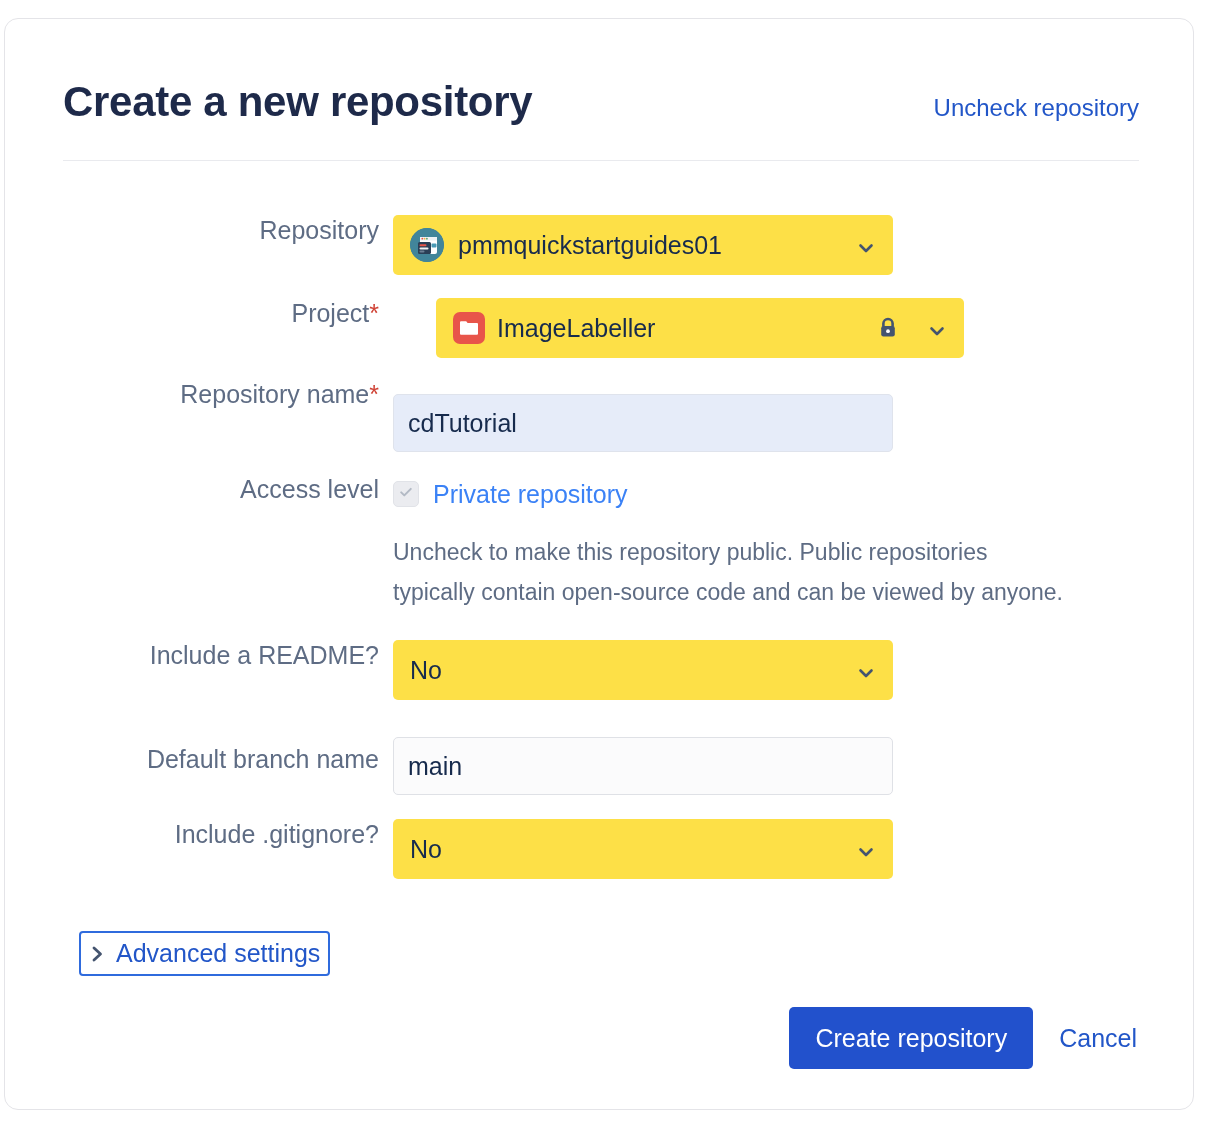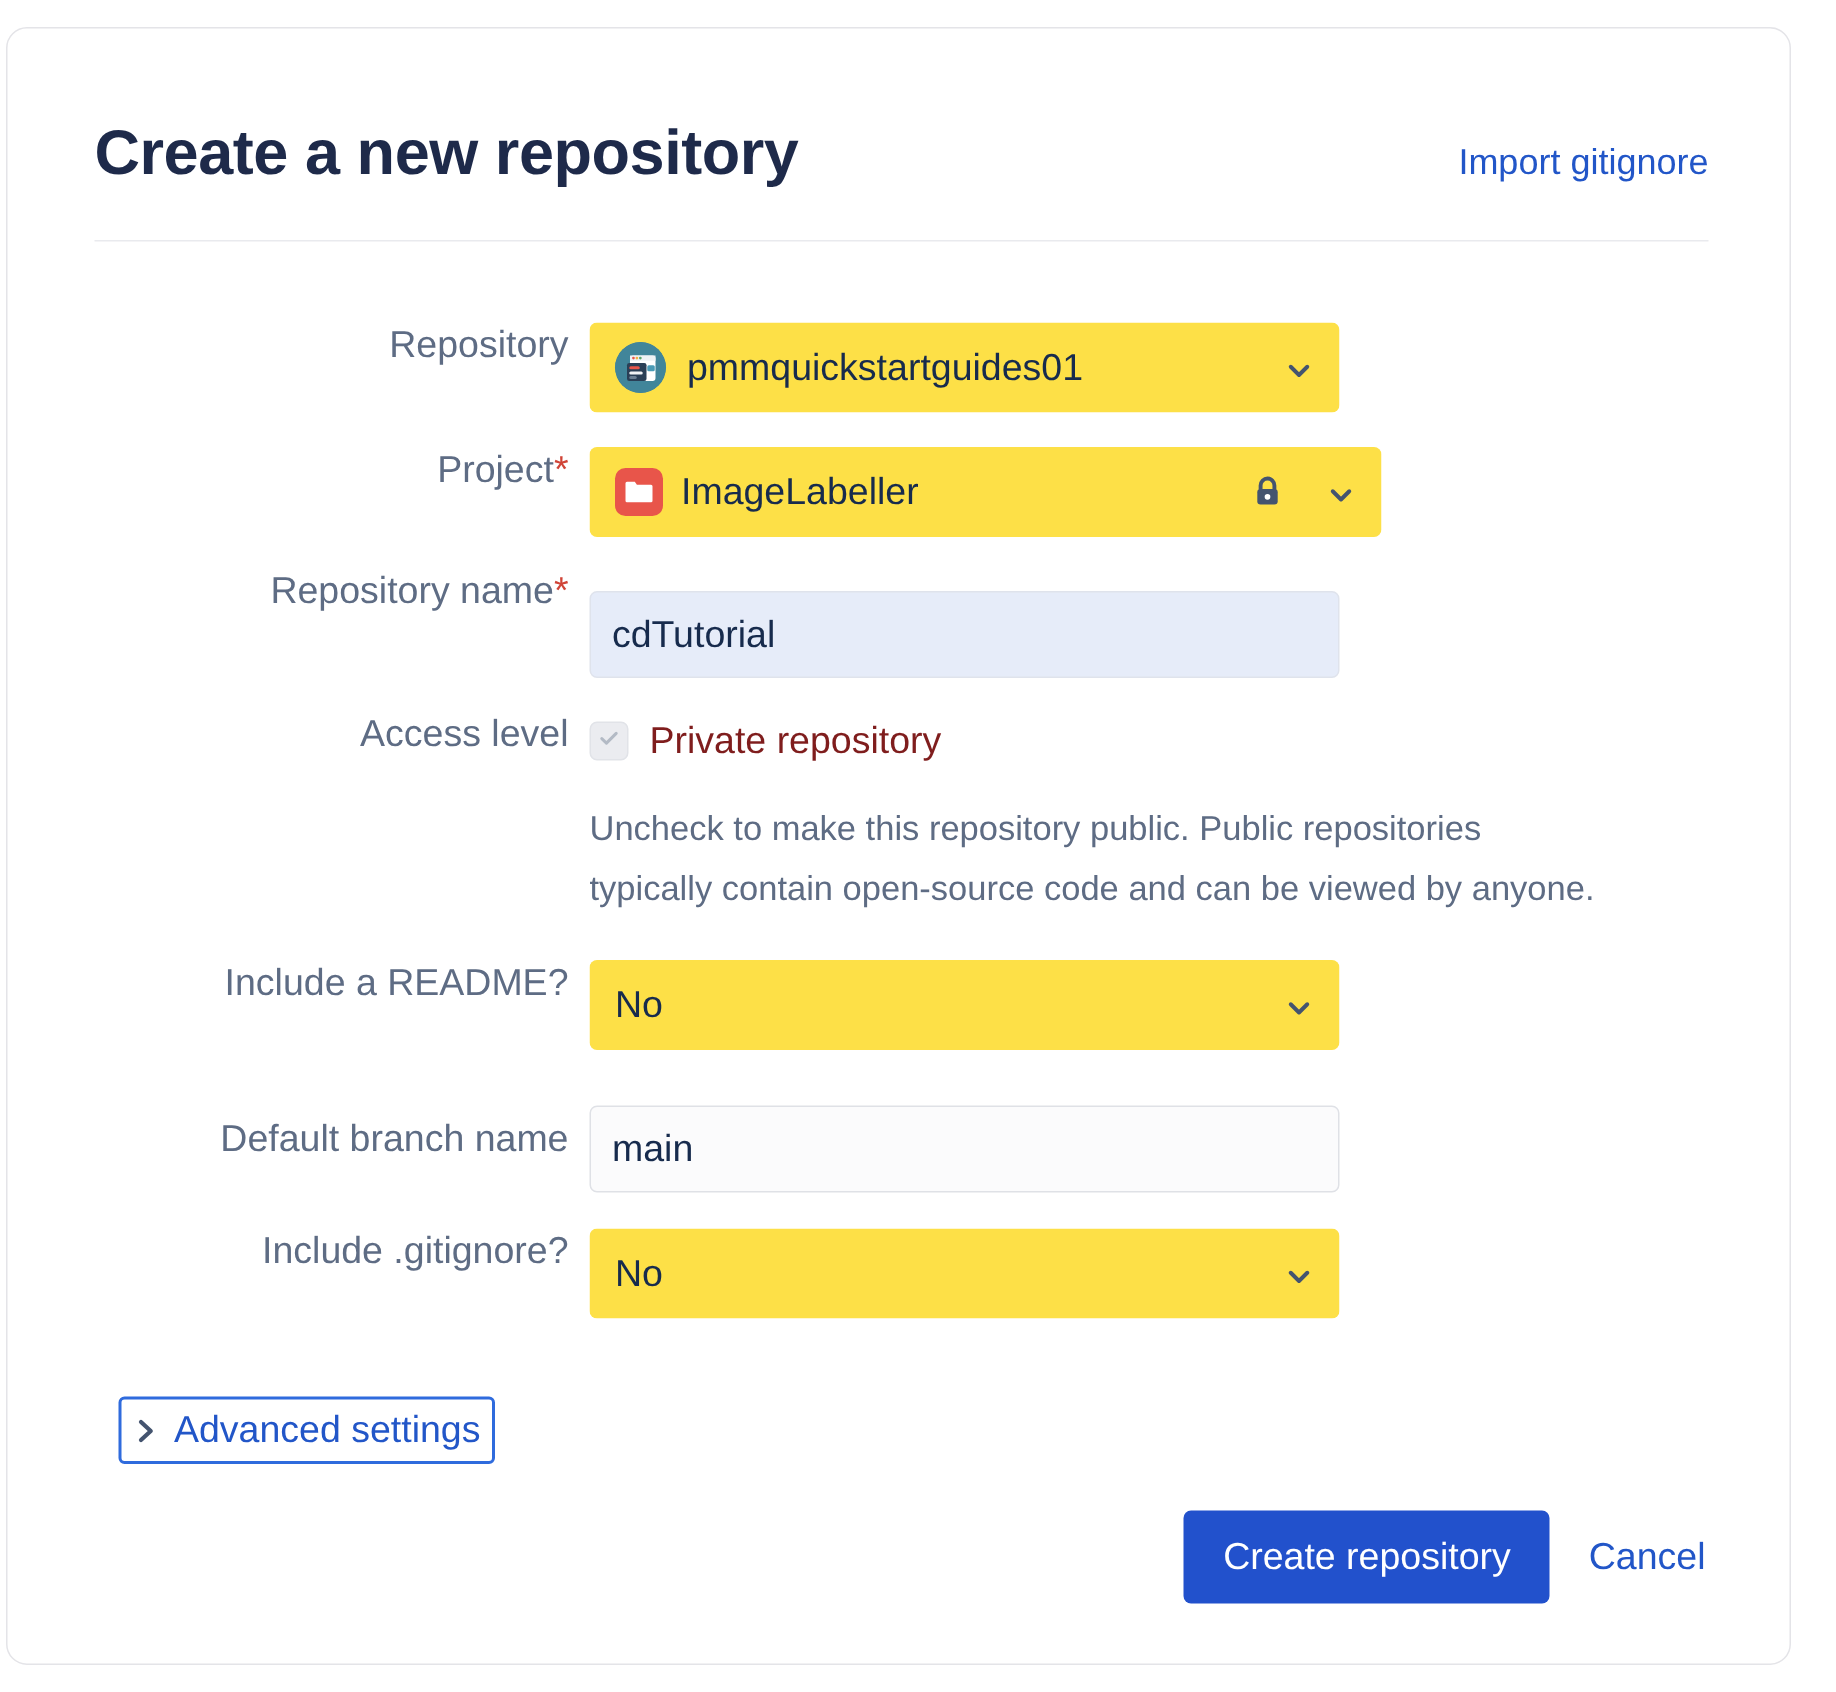--- a/index.html
+++ b/index.html
@@ -197,21 +197,21 @@
     background: #ebecf0;
     border: 1px solid #e1e3e8;
     display: flex;
     align-items: center;
     justify-content: center;
     margin-right: 14px;
     flex: 0 0 26px;
   }
   .check-label {
     font-size: 25px;
-    color: #7f1d1d;
+    color: #3b82f6;
   }
   .help-text {
     margin-top: 18px;
     font-size: 23px;
     line-height: 40px;
     color: #5e6c84;
     width: 680px;
   }
 
   
@@ -265,35 +265,35 @@
     border: none;
     color: #2256c8;
     font-size: 25px;
     font-family: "Liberation Sans", sans-serif;
     cursor: pointer;
     padding: 0;
   }
 
   
   .row-workspace { margin-bottom: 23px; }
-  .row-project   { margin-bottom: 21px; }
+  .row-project   { margin-bottom: 21px; gap: 43px; }
   .row-reponame  { margin-bottom: 14px; }
   .row-access    { margin-bottom: 28px; margin-top: 22px; }
   .row-readme    { margin-bottom: 22px; }
   .row-branch    { margin-bottom: 24px; align-items: center; }
 </style>
 </head>
 <body>
 
 <div class="page">
   <div class="card">
 
     <div class="card-header">
       <h1 class="page-title">Create a new repository</h1>
-      <a class="import-link" href="#">Import gitignore</a>
+      <a class="import-link" href="#">Uncheck repository</a>
     </div>
     <div class="header-rule"></div>
 
     <div class="form">
 
       <div class="row row-workspace">
         <div class="label-col">Repository</div>
         <div class="field-col">
           <div class="select-box w500">
             <span class="ws-avatar">

